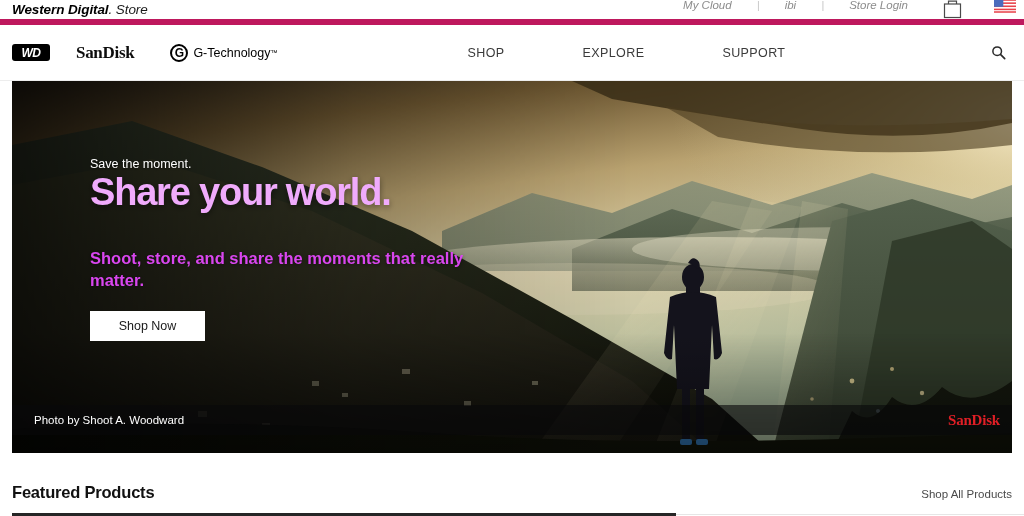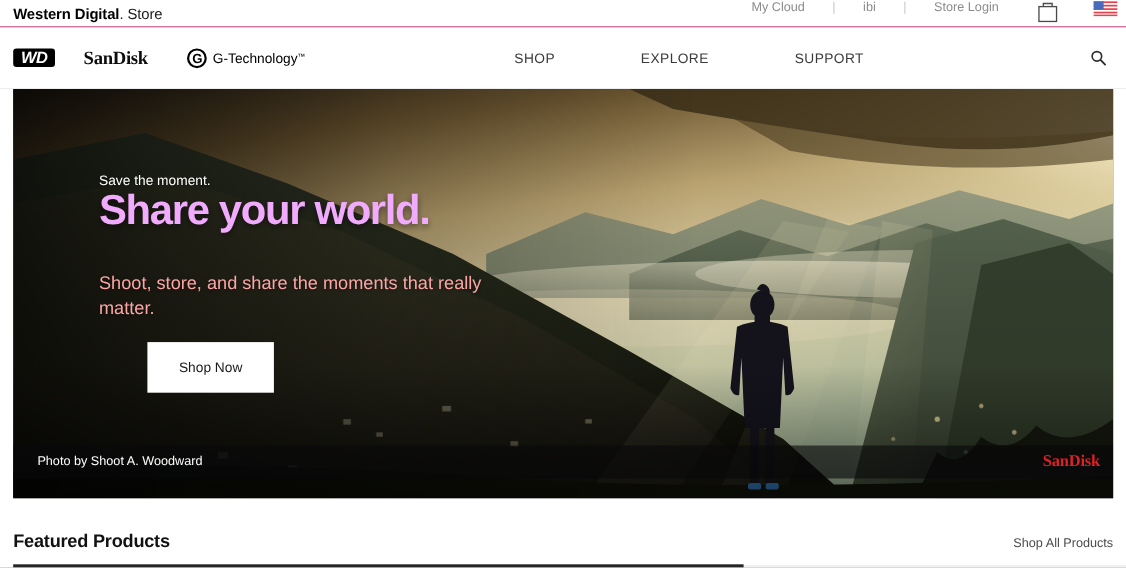--- a/index.html
+++ b/index.html
@@ -9,22 +9,23 @@
     font-family: "Liberation Sans", sans-serif;
     overflow: hidden;
   }
 
   
   .utility-bar {
     height: 25px;
     display: flex;
     align-items: center;
     padding: 0 8px 0 12px;
-    border-bottom: 1px solid #be185d;
+    border-bottom: 6px solid #be185d;
     background: #fff;
+    font-style: italic;
   }
   .wd-logo {
     font-size: 13.5px;
     color: #000;
     letter-spacing: -0.1px;
     white-space: nowrap;
   }
   .wd-logo .wd-bold { font-weight: bold; }
   .wd-logo .wd-light { font-weight: 400; color: #1a1a1a; }
   .utility-spacer { flex: 1; }
@@ -61,21 +62,21 @@
   }
   .logo-wd-box {
     width: 38px; height: 17px;
     background: #000;
     border-radius: 3px;
     display: flex; align-items: center; justify-content: center;
     margin-right: 26px;
   }
   .logo-wd-box span {
     color: #fff;
-    font-size: 15px;
+    font-size: 12px;
     font-weight: bold;
     font-style: italic;
     letter-spacing: -0.5px;
     font-family: "Liberation Sans", sans-serif;
   }
   .logo-sandisk {
     font-family: "Liberation Serif", serif;
     font-size: 17px;
     font-weight: bold;
     color: #0d0d0d;
@@ -152,42 +153,41 @@
   .hero-title {
     color: #f0abfc;
     font-size: 38px;
     font-weight: bold;
     line-height: 1.0;
     letter-spacing: -1.2px;
     margin-bottom: 37px;
     text-shadow: 0 2px 6px rgba(0,0,0,.45);
   }
   .hero-sub {
-    color: #fca5a5;
+    color: #d946ef;
     font-size: 16.5px;
-    font-weight: normal;
+    font-weight: bold;
     line-height: 1.32;
     width: 375px;
     margin-bottom: 19px;
     text-shadow: 0 1px 4px rgba(0,0,0,.5);
   }
   .hero-cta {
     display: inline-flex;
     align-items: center;
     justify-content: center;
     width: 115px;
-    height: 46px;
+    height: 30px;
     background: #ffffff;
     color: #1a1a1a;
     font-size: 12.5px;
     text-decoration: none;
     border: none;
     cursor: pointer;
     font-family: "Liberation Sans", sans-serif;
-    margin-left: 44px;
   }
 
   .credit-band {
     position: absolute;
     left: 0; right: 0;
     top: 324px;
     height: 30px;
     background: rgba(8,8,10,0.62);
     display: flex;
     align-items: center;

